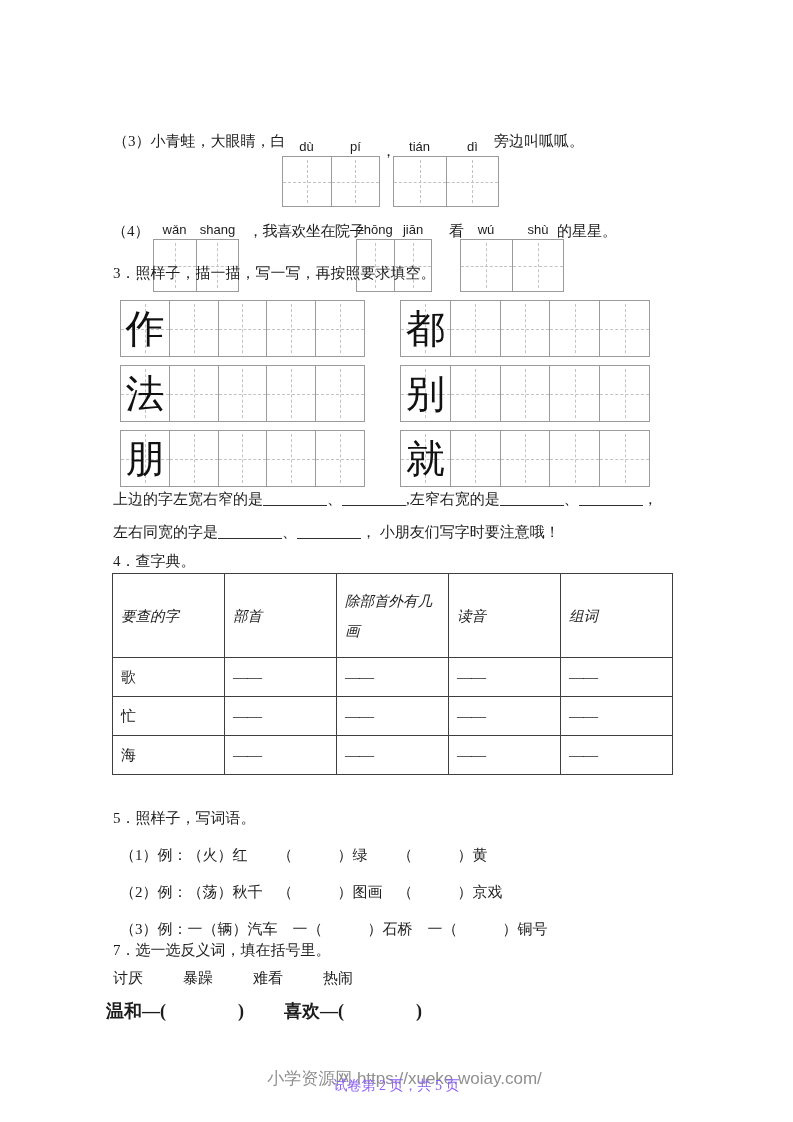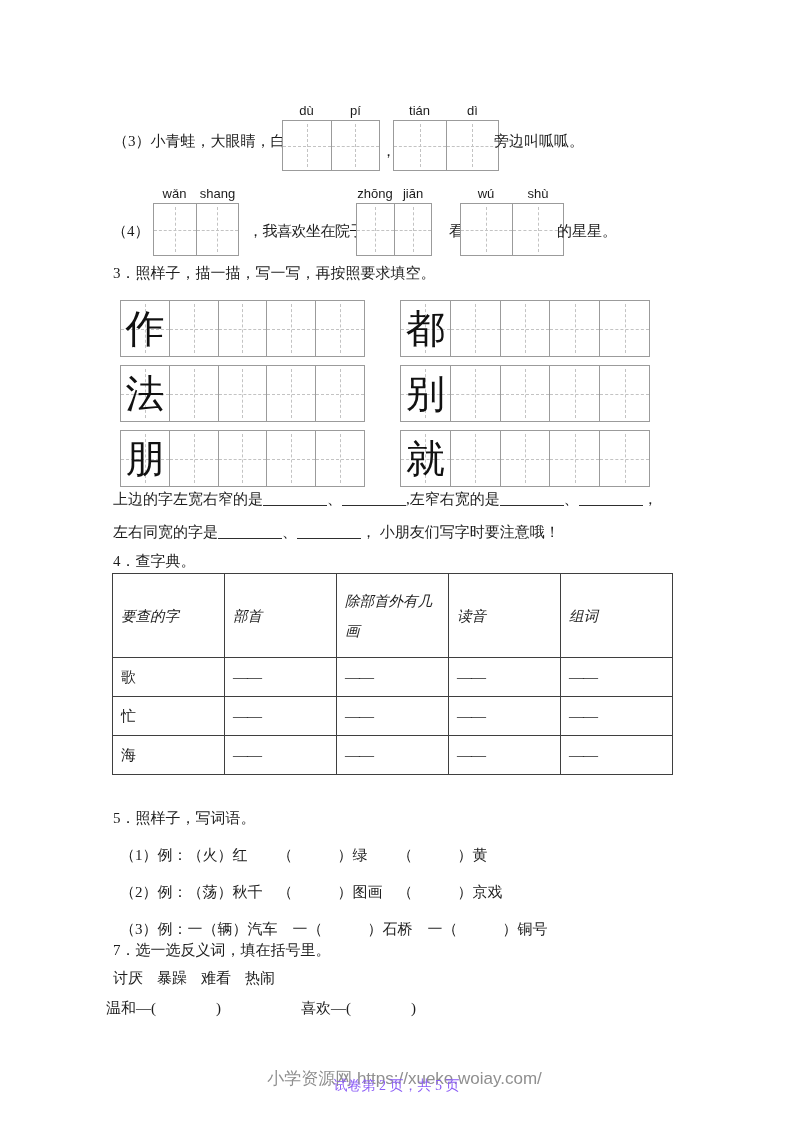--- a/index.html
+++ b/index.html
@@ -6,21 +6,21 @@
   .page{
     position:relative;width:793px;height:1122px;background:#ffffff;
     font-family:"Liberation Serif",serif;color:#1c1c1c;overflow:hidden;
   }
   .abs{position:absolute;}
   .txt{font-size:15px;line-height:20px;white-space:nowrap;}
 
   
   .pgroup{position:absolute;}
   .pyrow{display:flex;height:17px;font-family:"Liberation Sans",sans-serif;
-         font-size:13px;color:#1a1a1a;}
+         font-size:13px;color:#1a1a1a;margin-top:36px;}
   .pyrow span{flex:1;text-align:center;line-height:15px;}
   .tzgrid{display:flex;border:1px solid #9b9b9b;box-sizing:border-box;background:#fff;}
   .tzcell{flex:1;position:relative;border-right:1px solid #9b9b9b;}
   .tzcell:last-child{border-right:none;}
   .tzcell::before{content:"";position:absolute;left:50%;top:3px;bottom:3px;
                   border-left:1px dashed #c3c3c3;}
   .tzcell::after{content:"";position:absolute;top:50%;left:0;right:0;
                  border-top:1px dashed #c3c3c3;}
 
   
@@ -33,22 +33,22 @@
          transform:translateY(2px);}
 
   table.dict{position:absolute;border-collapse:collapse;table-layout:fixed;
              width:561px;font-size:14.5px;color:#1c1c1c;}
   table.dict th,table.dict td{border:1px solid #3f3f3f;font-weight:normal;
              text-align:left;vertical-align:middle;padding:4px 8px;box-sizing:border-box;}
   table.dict th{height:84px;line-height:30px;font-style:italic;}
   table.dict td{height:39px;font-size:15px;}
   .dashmark{letter-spacing:-1px;color:#222;}
 
-  .bankrow{display:flex;gap:14px;font-size:15px;}
-  .ansrow{display:flex;gap:80px;font-size:15px;}
+  .bankrow{display:flex;gap:40px;font-size:15px;}
+  .ansrow{display:flex;gap:40px;font-size:18px;font-weight:bold;}
 
   .watermark{left:0;right:0;text-align:center;top:1067px;
              font-family:"Liberation Sans",sans-serif;font-size:17px;color:#8f8f8f;padding-left:16px;}
   .pageinfo{left:0;right:0;text-align:center;top:1077px;font-size:14px;color:#8b5cf6;}
 </style>
 </head>
 <body>
 
 <div class="page">
 

